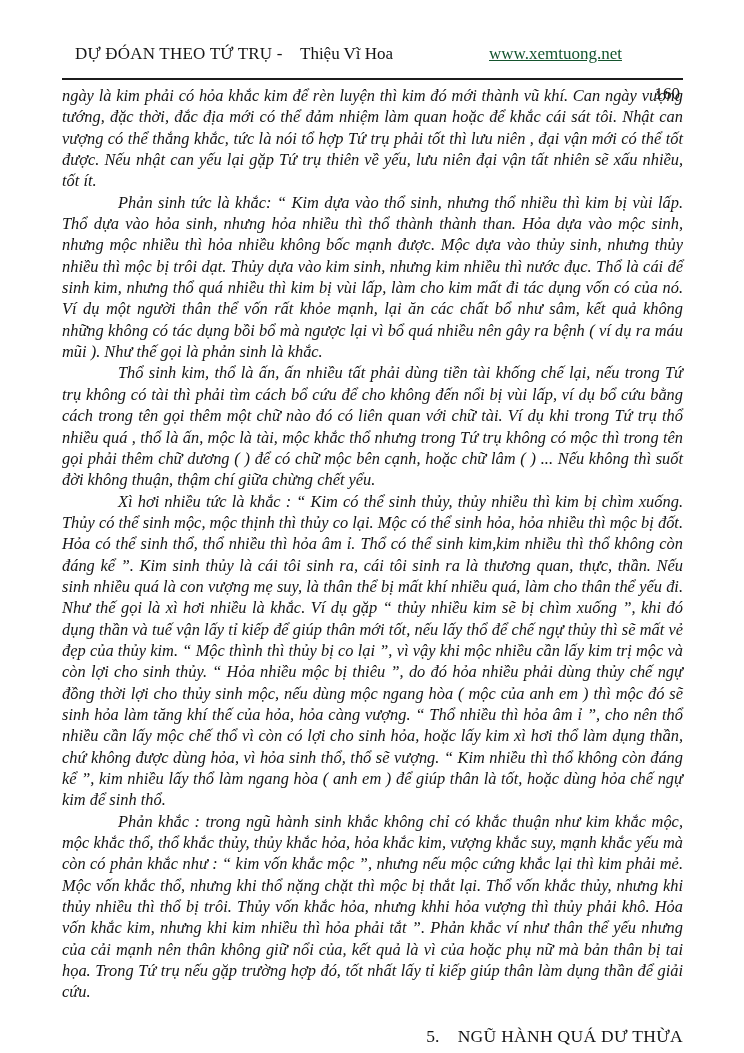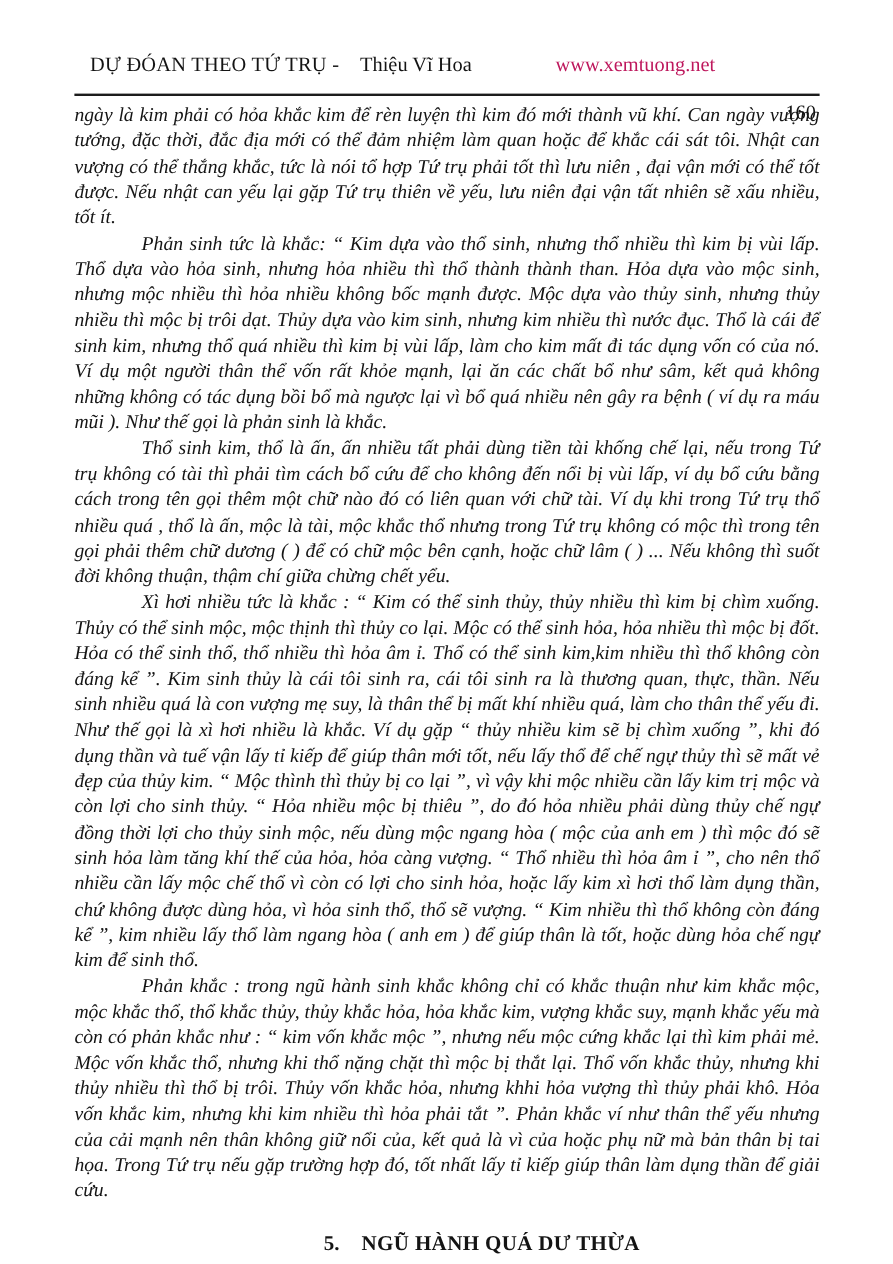--- a/index.html
+++ b/index.html
@@ -20,21 +20,21 @@
     position: absolute;
     top: 44px;
     left: 0;
     width: 744px;
     height: 26px;
     font-size: 17px;
     white-space: nowrap;
   }
   .hdr-title   { position: absolute; left: 75px;  top: 0; letter-spacing: 0.2px; }
   .hdr-author  { position: absolute; left: 300px; top: 0; text-align: right; }
-  .hdr-site    { position: absolute; left: 463px; top: 0; color: #be185d; cursor: pointer; }
+  .hdr-site    { position: absolute; left: 489px; top: 0; text-decoration: underline; color: #14532d; cursor: pointer; }
   .hdr-page    { position: absolute; right: 64px; top: 0; margin-top: 40px; }
   .hdr-rule {
     position: absolute;
     top: 78px;
     left: 62px;
     width: 621px;
     height: 2px;
     background: #1c1c1c;
   }
   .page-body {
@@ -45,22 +45,22 @@
     font-size: 16.4px;
     line-height: 21.35px;
     text-align: justify;
   }
   .page-body p { margin: 0; font-style: italic; }
   .page-body p.indent { text-indent: 56px; }
   .section-heading {
     margin-top: 23px;
     padding-left: 58px;
     font-size: 17.5px;
-    font-weight: bold;
-    text-align: center;
+    font-weight: normal;
+    text-align: right;
   }
   .section-heading .num { display: inline-block; }
   .section-heading .txt { display: inline-block; margin-left: 14px; letter-spacing: 0.3px; }
 </style>
 </head>
 <body>
 
 <div class="page">
 
   <div class="page-header">

